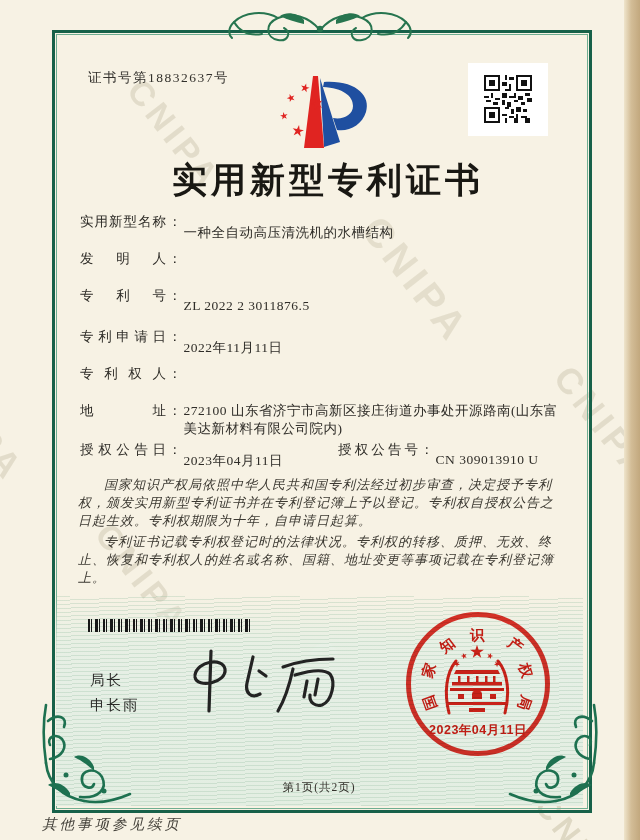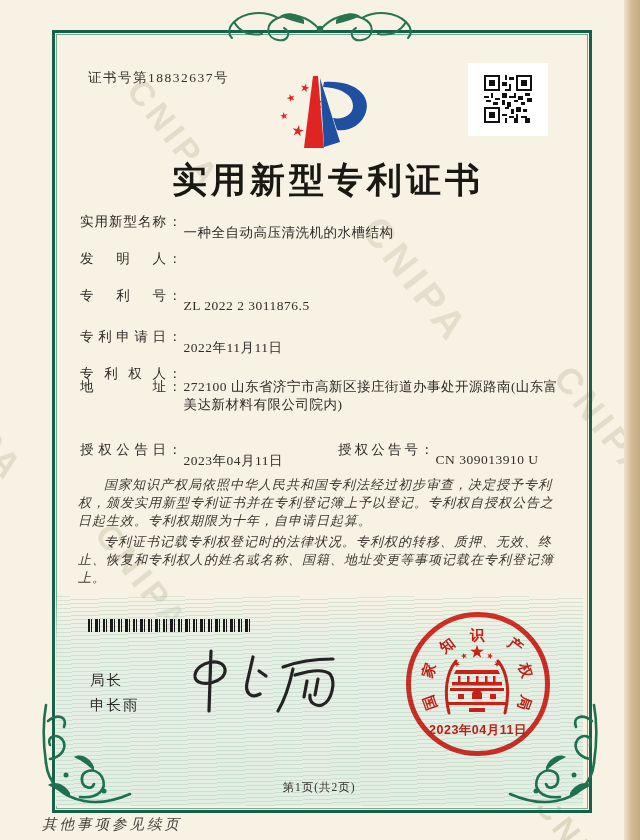--- a/index.html
+++ b/index.html
@@ -196,21 +196,21 @@
 </div>
 <div class="frow" style="top:328px">
   <span class="flabel">专利申请日</span>
     <span class="fcolon">：</span>
     <span class="fval">2022年11月11日</span>
 </div>
 <div class="frow" style="top:365px">
   <span class="flabel">专利权人</span>
     <span class="fcolon">：</span>
 </div>
-<div class="frow" style="top:378px">
+<div class="frow" style="top:402px">
   <span class="flabel">地址</span>
     <span class="fcolon">：</span>
     <span class="fval-wrap">272100 山东省济宁市高新区接庄街道办事处开源路南(山东富美达新材料有限公司院内)</span>
 </div>
 <div class="frow" style="top:441px">
   <span class="flabel">授权公告日</span>
     <span class="fcolon">：</span>
     <span class="fval">2023年04月11日</span>
 </div>
 <div class="frow" style="top:441px;left:338px">

